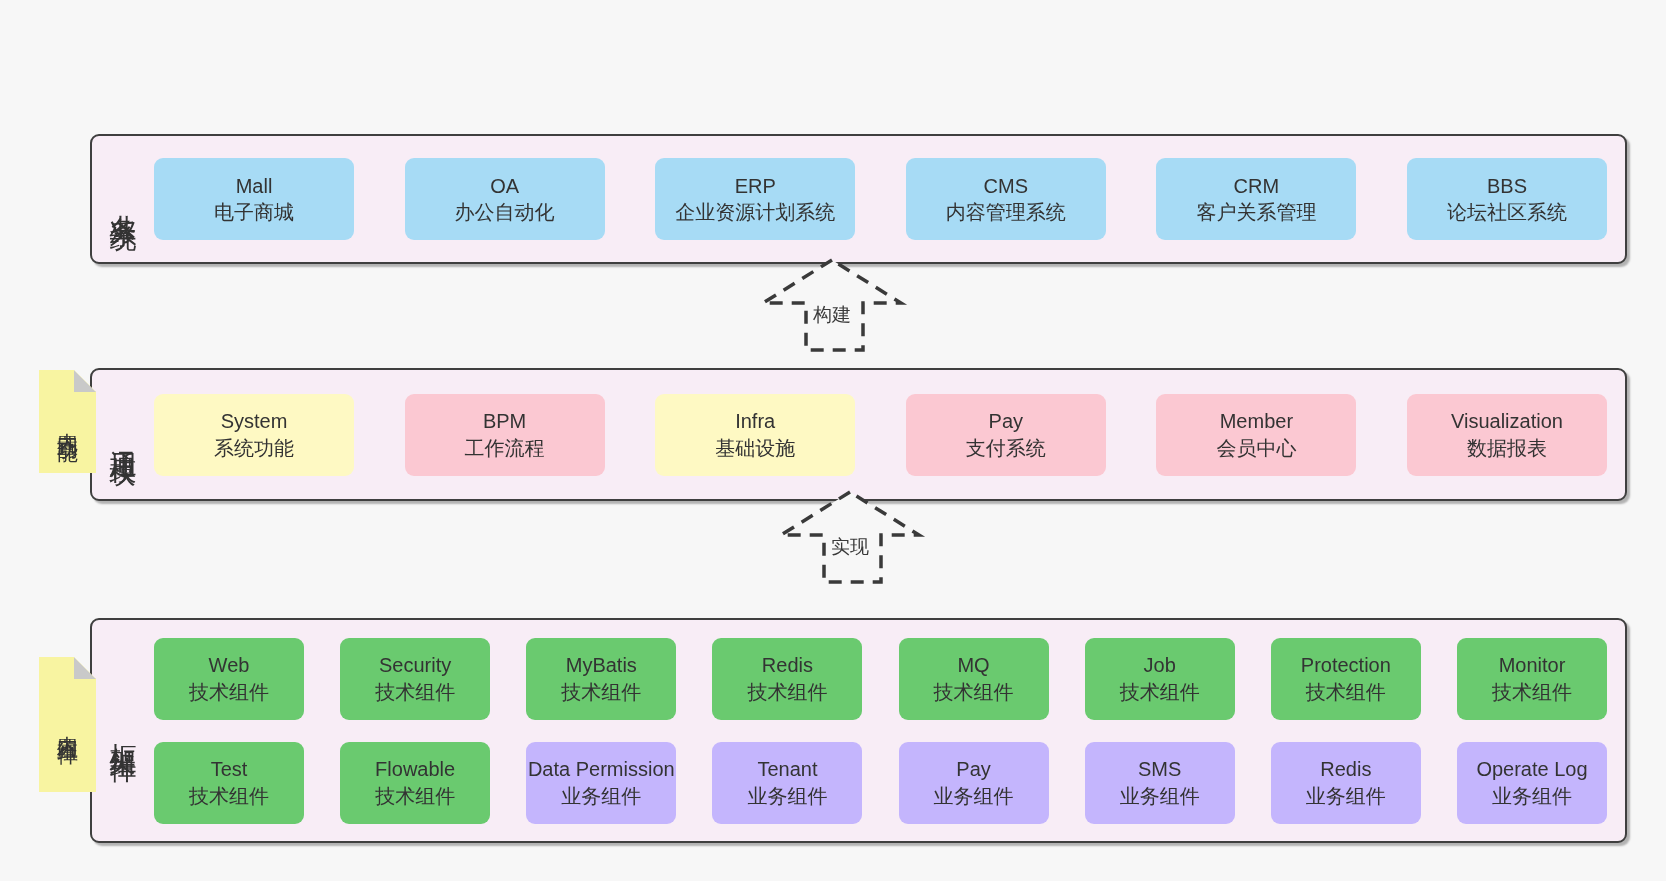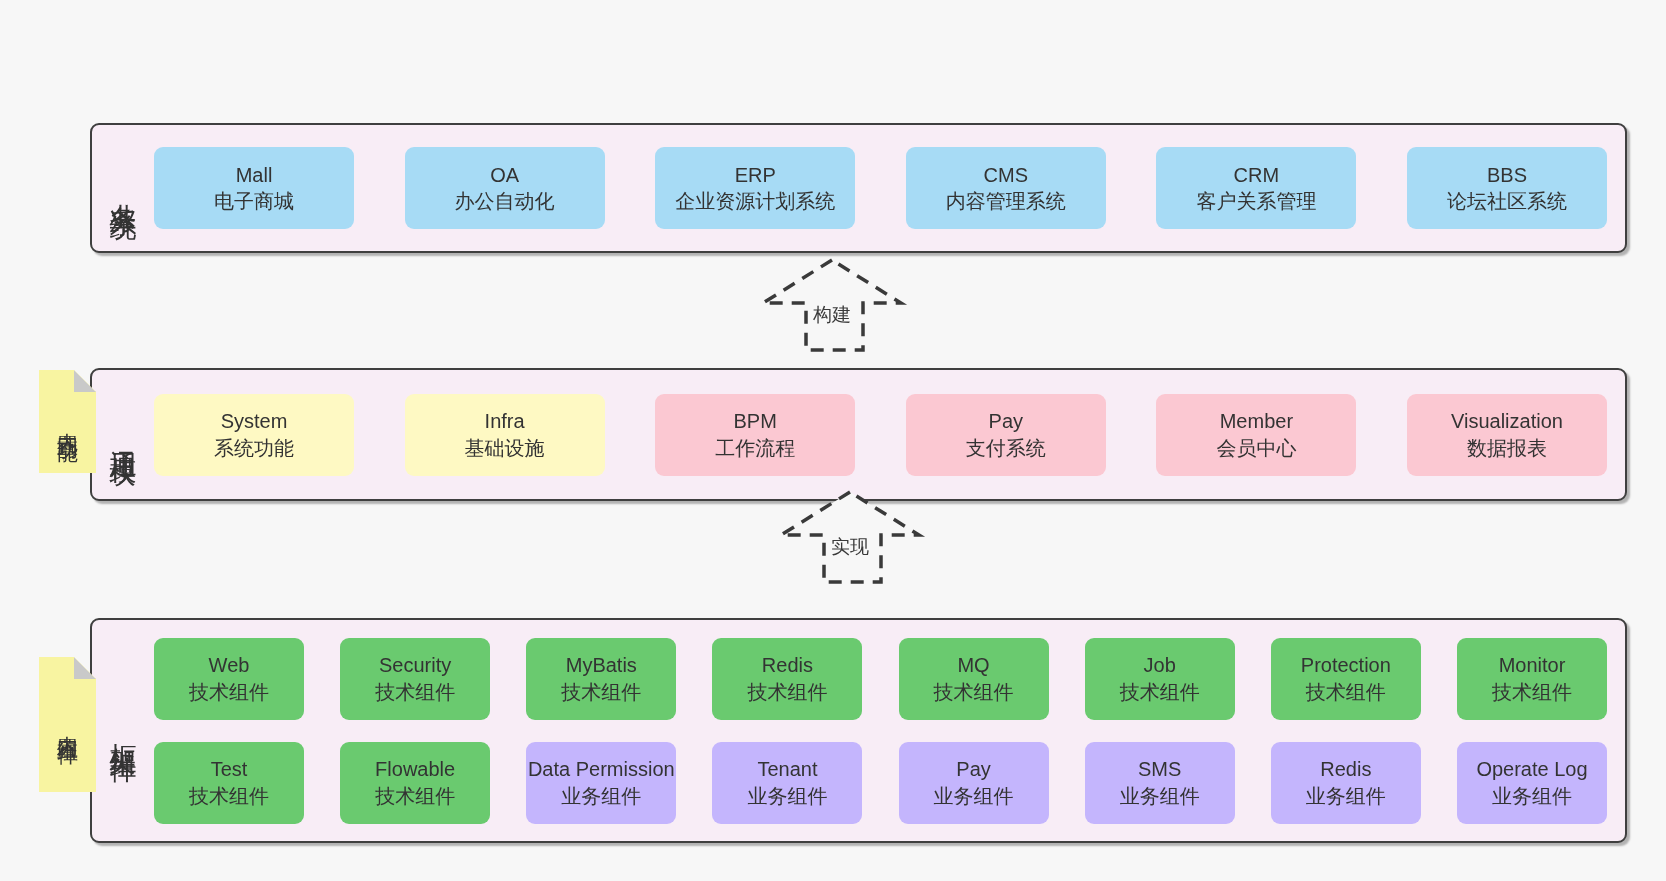--- a/index.html
+++ b/index.html
@@ -14,21 +14,21 @@
 
   
   .band {
     position:absolute; left:90px; width:1537px;
     background:#f8edf6;
     border:2px solid #3f3f3f;
     border-radius:9px;
     box-shadow:3px 3px 2px rgba(0,0,0,0.28);
     display:flex;
   }
-  .band1 { top:123px; height:130px; }
+  .band1 { top:134px; height:130px; }
   .band2 { top:368px; height:133px; }
   .band3 { top:618px; height:225px; }
 
   .band-label {
     width:62px; flex:0 0 62px;
     display:flex; align-items:center; justify-content:center;
     font-size:27px; color:#333;
   }
   .vertical {
     writing-mode:vertical-rl;
@@ -141,27 +141,27 @@
       <span class="sticky-fold"></span>
       <span class="sticky-text vertical">内置功能</span>
     </div>
     <div class="band-label vertical">通用模块</div>
     <div class="band-rows">
         <div class="row">
           <div class="box box-red">
             <span class="box-en">System</span>
             <span class="box-zh">系统功能</span>
           </div>
+          <div class="box box-pink">
+            <span class="box-en">BPM</span>
+            <span class="box-zh">工作流程</span>
+          </div>
           <div class="box box-red">
             <span class="box-en">Infra</span>
             <span class="box-zh">基础设施</span>
-          </div>
-          <div class="box box-pink">
-            <span class="box-en">BPM</span>
-            <span class="box-zh">工作流程</span>
           </div>
           <div class="box box-pink">
             <span class="box-en">Pay</span>
             <span class="box-zh">支付系统</span>
           </div>
           <div class="box box-pink">
             <span class="box-en">Member</span>
             <span class="box-zh">会员中心</span>
           </div>
           <div class="box box-pink">

